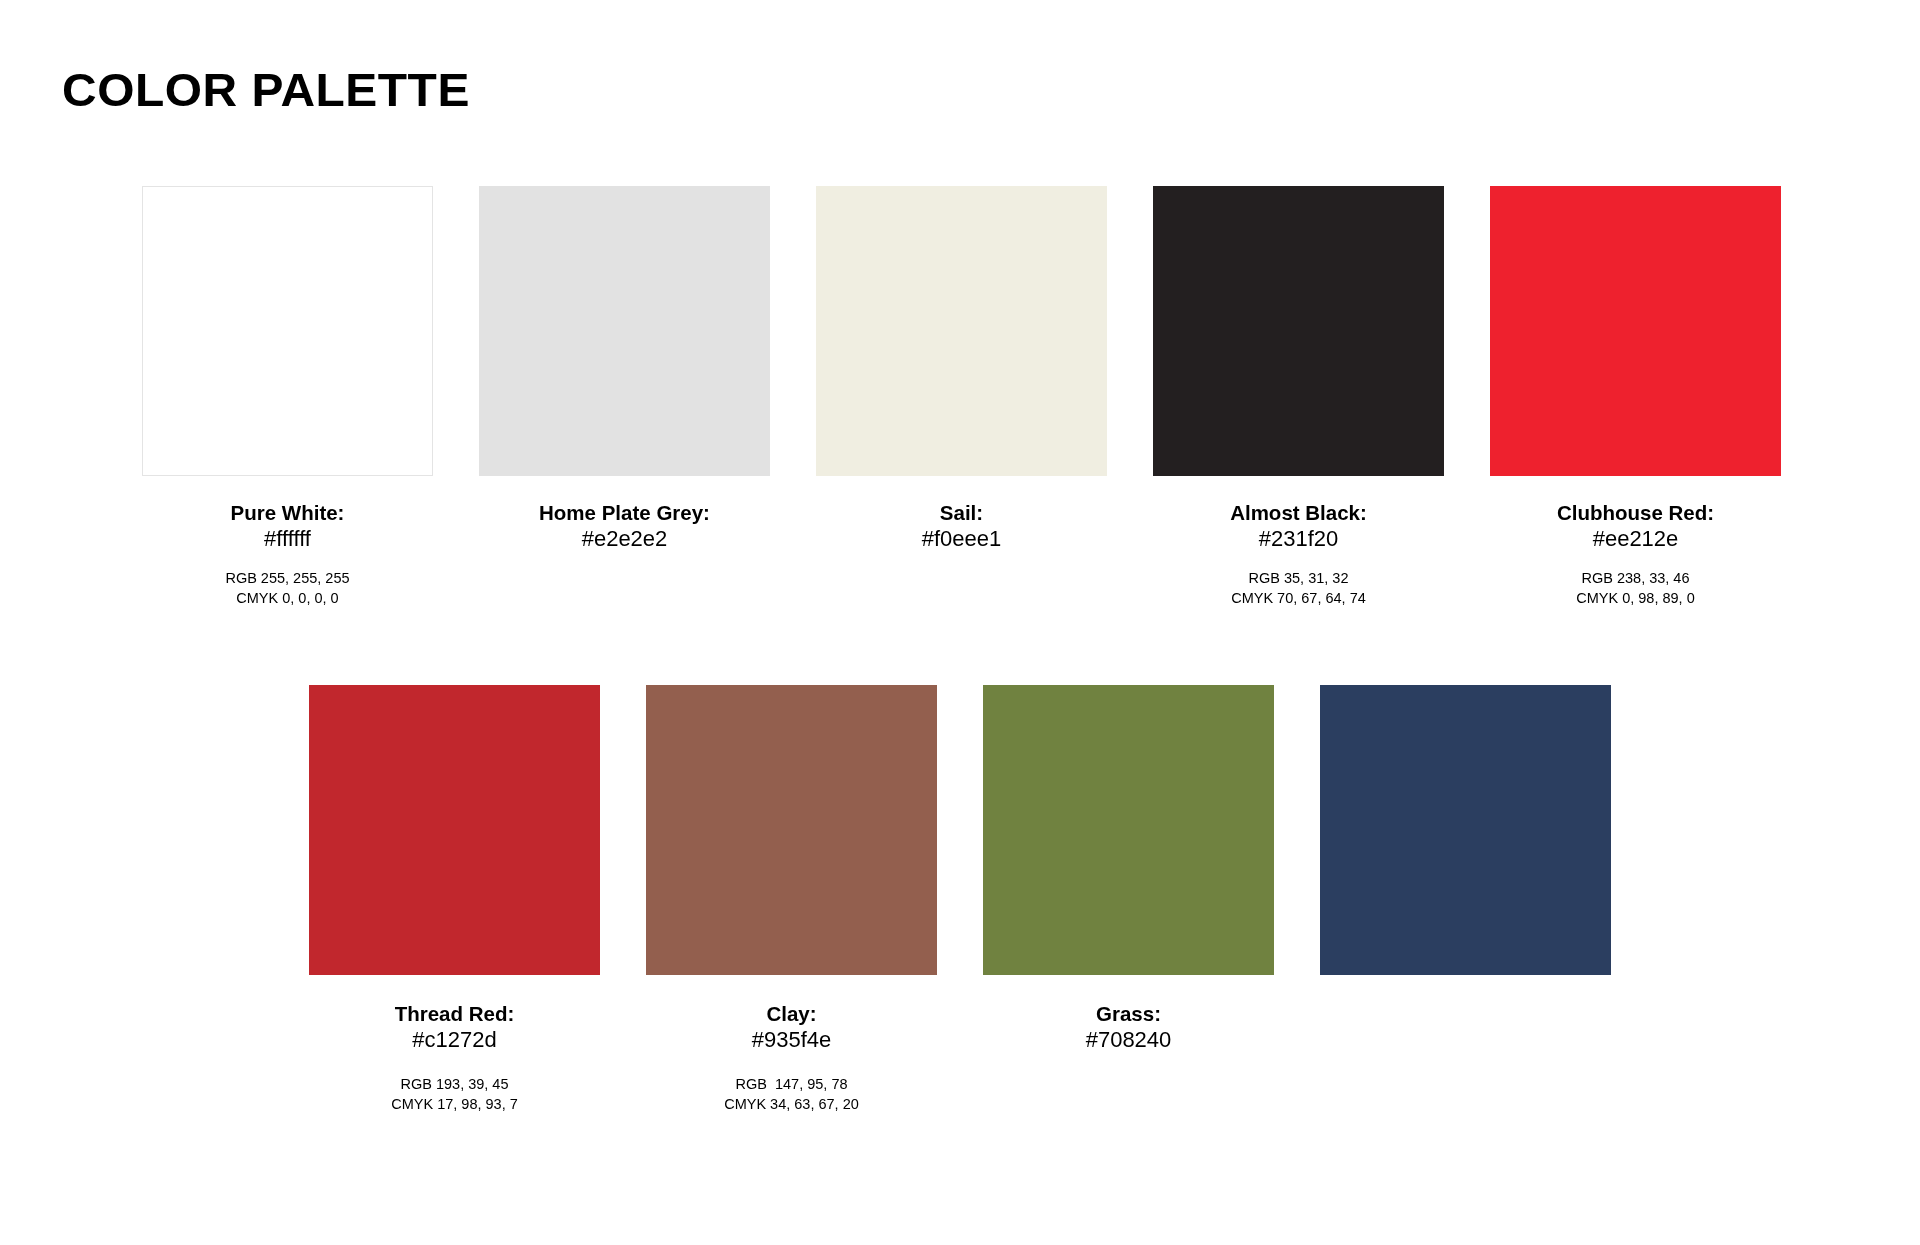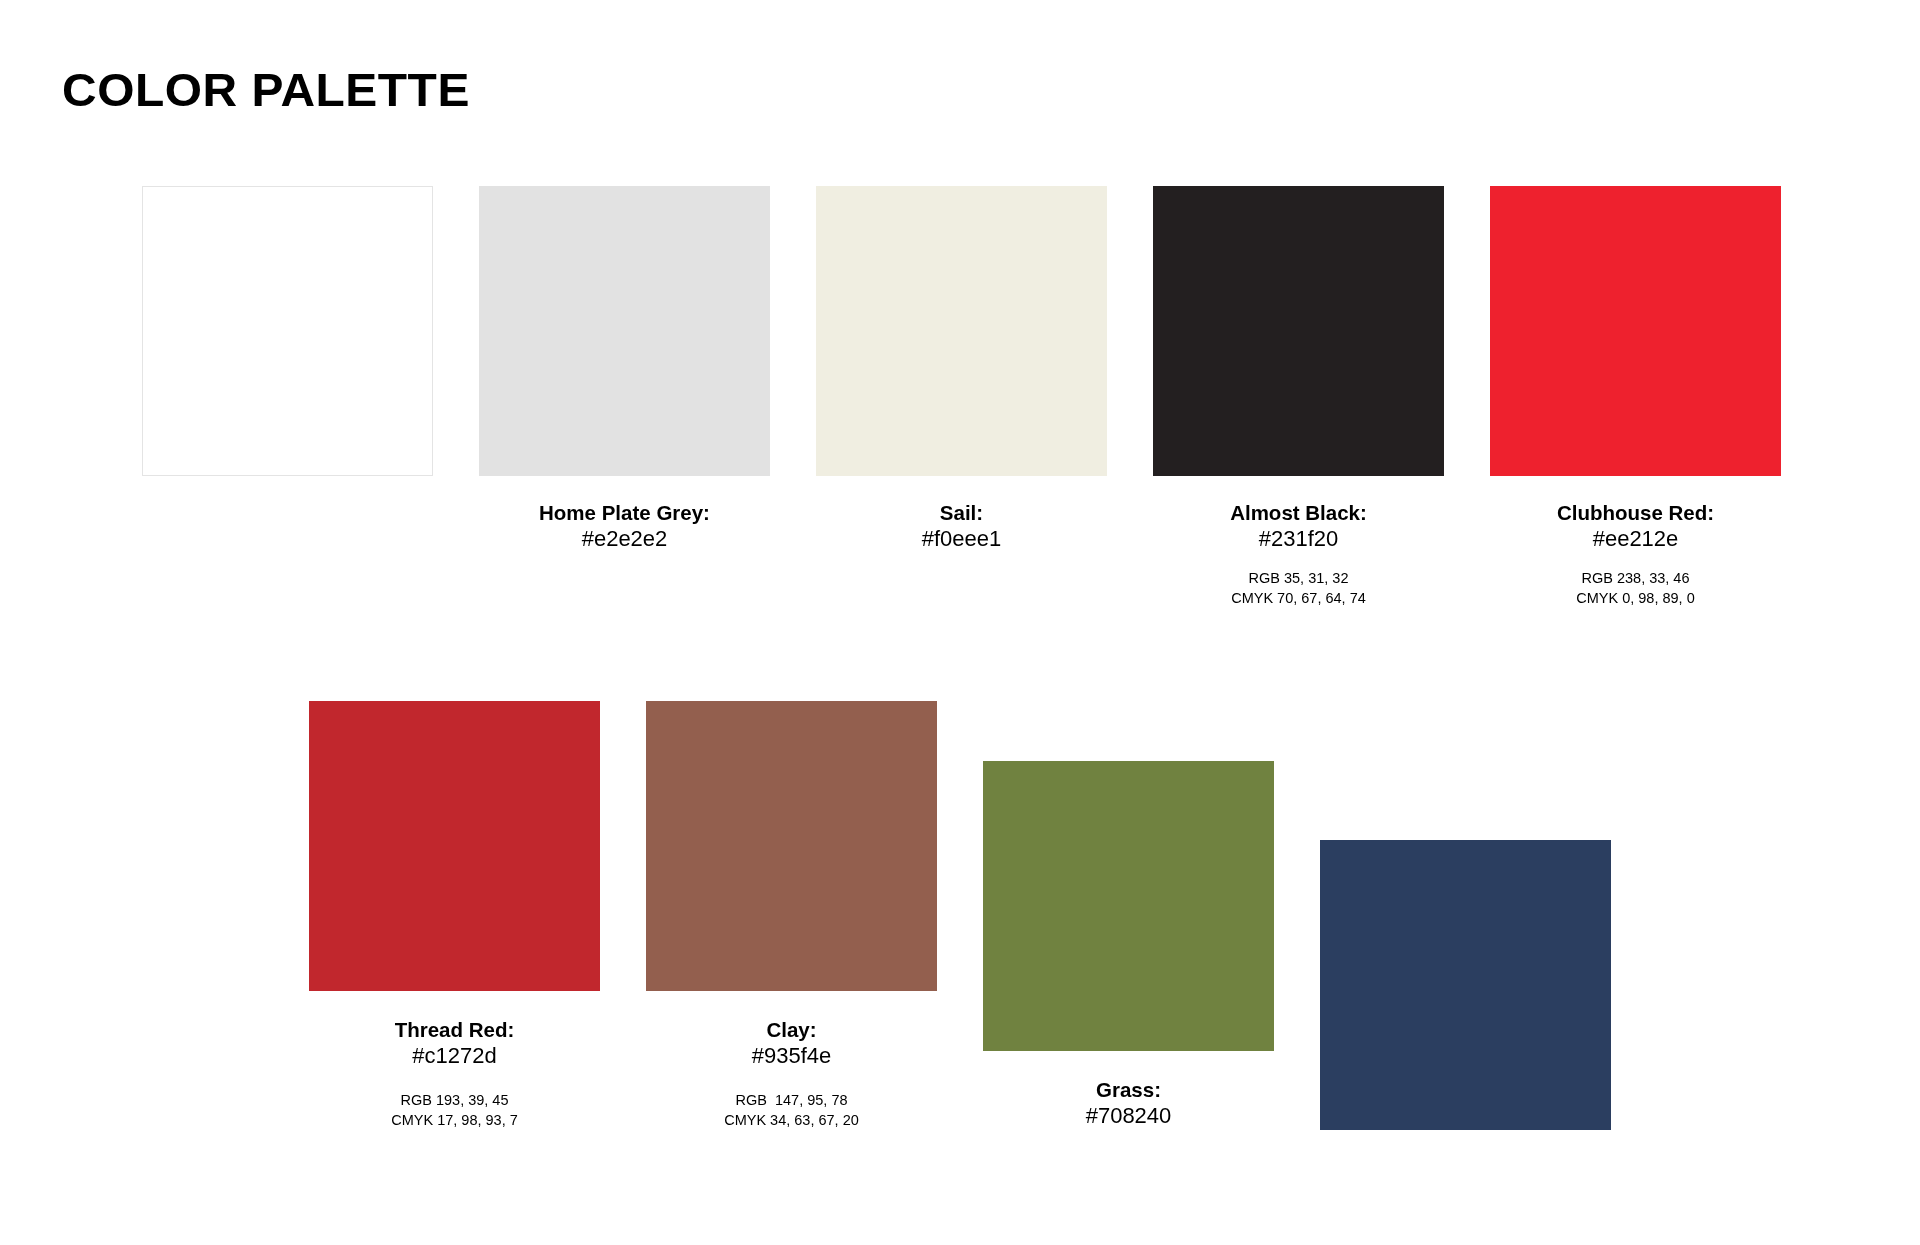--- a/index.html
+++ b/index.html
@@ -39,21 +39,21 @@
 
   
   .swatch-row {
     position: absolute;
     display: flex;
     flex-direction: row;
     gap: 46px;
   }
 
   .swatch-row.row-1 { left: 142px; top: 186px; }
-  .swatch-row.row-2 { left: 309px; top: 701px; align-items: flex-end; }
+  .swatch-row.row-2 { left: 309px; top: 685px; }
 
   .swatch-cell {
     width: 291px;
     display: flex;
     flex-direction: column;
     align-items: stretch;
   }
 
   .swatch-chip {
     width: 291px;
@@ -110,20 +110,28 @@
 <body>
 
 <div class="page" style="background-color: rgb(255, 255, 255);">
 
   <h1 class="page-title">COLOR PALETTE</h1>
 
   <div class="swatch-row row-1">
 
     <div class="swatch-cell">
       <div class="swatch-chip bordered" style="background-color: rgb(255, 255, 255);"></div>
+      <div class="swatch-meta">
+        <div class="swatch-name">Pure White:</div>
+        <div class="swatch-hex">#ffffff</div>
+        <div class="swatch-values">
+          <div>RGB 255, 255, 255</div>
+          <div>CMYK 0, 0, 0, 0</div>
+        </div>
+      </div>
     </div>
 
     <div class="swatch-cell">
       <div class="swatch-chip" style="background-color: rgb(226, 226, 226);"></div>
       <div class="swatch-meta">
         <div class="swatch-name">Home Plate Grey:</div>
         <div class="swatch-hex">#e2e2e2</div>
       </div>
     </div>
 

